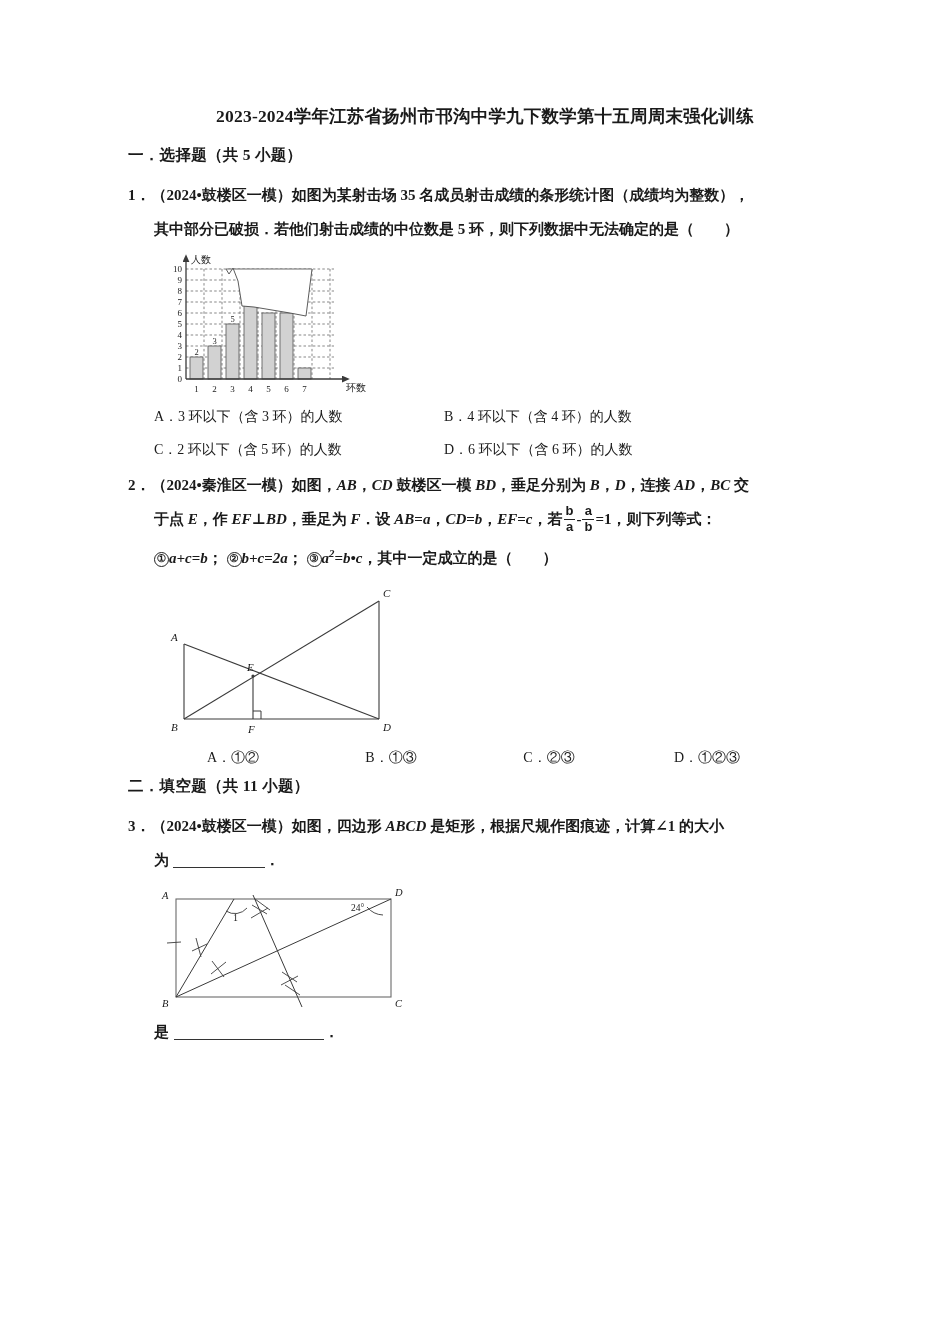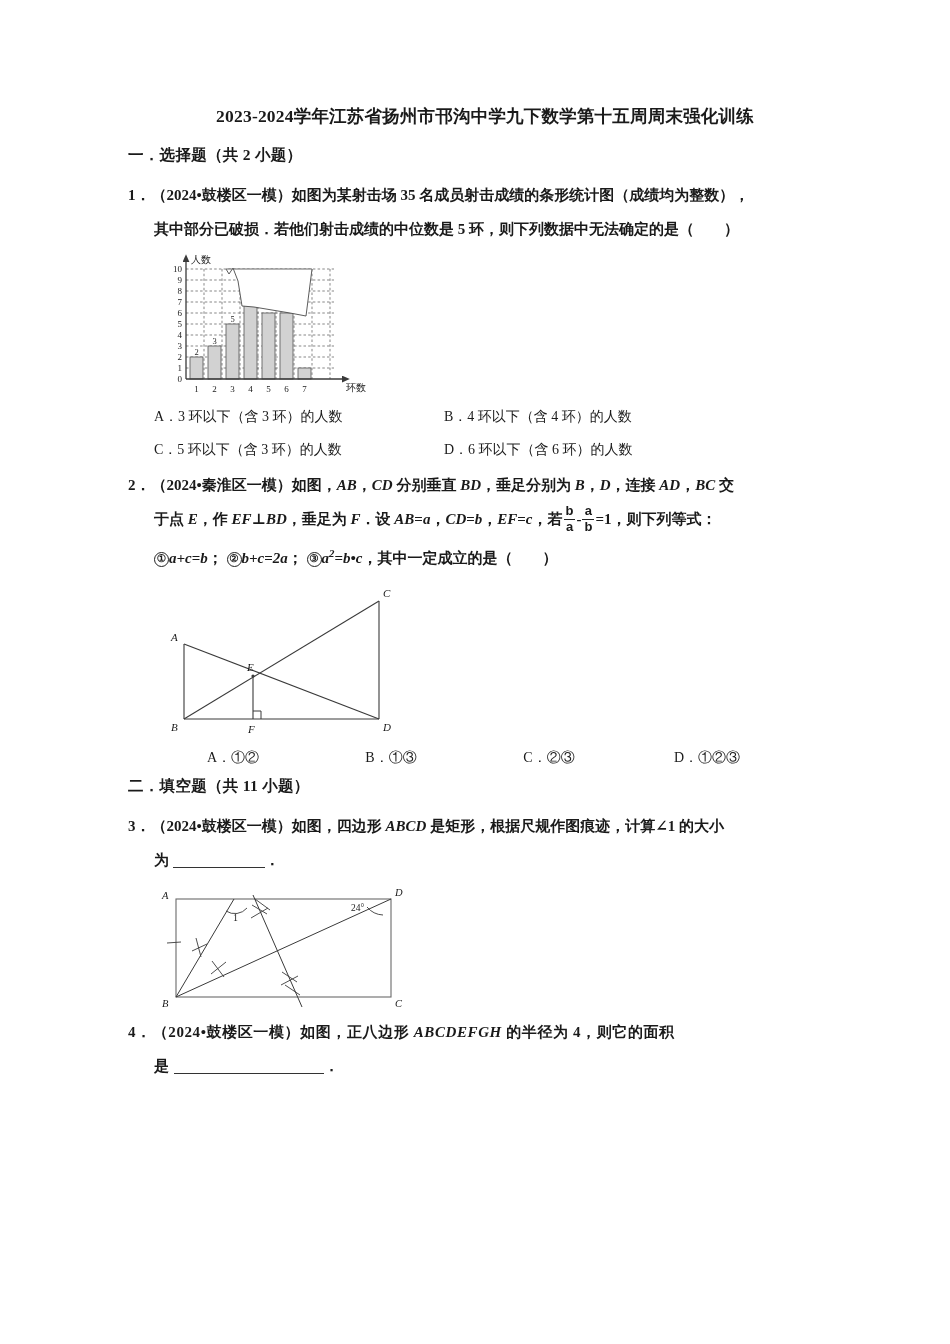--- a/index.html
+++ b/index.html
@@ -122,21 +122,21 @@
   .figure svg { display: block; }
 </style>
 </head>
 <body>
 
 <div class="page">
   <div class="content">
 
     <div class="doc-title">2023-2024学年江苏省扬州市邗沟中学九下数学第十五周周末强化训练</div>
 
-    <div class="section-head">一．选择题（共 2 小题）</div>
+    <div class="section-head">一．选择题（共 5 小题）</div>
 
     <div class="question">
       <div class="q-body">
         <span class="q-line">
           <span class="num">1．</span><span>（2024•鼓楼区一模）</span><span>如图为某射击场 35 名成员射击成绩的条形统计图（成绩均为整数），</span>
         </span>
         <span class="q-line indent">其中部分已破损．若他们射击成绩的中位数是 5 环，则下列数据中无法确定的是（　　）</span>
       </div>
 
       <div class="figure">
@@ -218,28 +218,28 @@
           <text x="37" y="13" font-family="'Liberation Sans', sans-serif" font-size="10" fill="#1a1a1a">人数</text>
           <text x="192" y="141" font-family="'Liberation Sans', sans-serif" font-size="10" fill="#1a1a1a">环数</text>
         </svg>
       </div>
 
       <div class="options opt-2col">
         <span class="opt-row">
           <span class="opt">A．3 环以下（含 3 环）的人数</span><span class="opt">B．4 环以下（含 4 环）的人数</span>
         </span>
         <span class="opt-row">
-          <span class="opt">C．5 环以下（含 3 环）的人数</span><span class="opt">D．6 环以下（含 6 环）的人数</span>
+          <span class="opt">C．2 环以下（含 5 环）的人数</span><span class="opt">D．6 环以下（含 6 环）的人数</span>
         </span>
       </div>
     </div>
 
     <div class="question">
       <div class="q-body">
-        <span class="q-line"><span class="num">2．</span><span>（2024•秦淮区一模）</span><span>如图，</span><span class="it">AB</span><span>，</span><span class="it">CD</span><span> 分别垂直 </span><span class="it">BD</span><span>，垂足分别为 </span><span class="it">B</span><span>，</span><span class="it">D</span><span>，连接 </span><span class="it">AD</span><span>，</span><span class="it">BC</span><span> 交</span></span>
+        <span class="q-line"><span class="num">2．</span><span>（2024•秦淮区一模）</span><span>如图，</span><span class="it">AB</span><span>，</span><span class="it">CD</span><span> 鼓楼区一模 </span><span class="it">BD</span><span>，垂足分别为 </span><span class="it">B</span><span>，</span><span class="it">D</span><span>，连接 </span><span class="it">AD</span><span>，</span><span class="it">BC</span><span> 交</span></span>
 
         <span class="q-line indent"><span>于点 </span><span class="it">E</span><span>，作 </span><span class="it">EF</span><span>⊥</span><span class="it">BD</span><span>，垂足为 </span><span class="it">F</span><span>．设 </span><span class="it">AB</span><span>=</span><span class="it">a</span><span>，</span><span class="it">CD</span><span>=</span><span class="it">b</span><span>，</span><span class="it">EF</span><span>=</span><span class="it">c</span><span>，若</span><span class="frac"><span class="num-f">b</span><span class="den-f">a</span></span><span>-</span><span class="frac"><span class="num-f">a</span><span class="den-f">b</span></span><span>=1，则下列等式：</span></span>
 
         <span class="q-line indent"><span class="circnum">①</span><span class="it">a+c</span><span>=</span><span class="it">b</span><span>；</span>&nbsp;<span class="circnum">②</span><span class="it">b+c</span><span>=</span><span class="it">2a</span><span>；</span>&nbsp;<span class="circnum">③</span><span class="it">a</span><span class="sup it">2</span><span>=</span><span class="it">b•c</span><span>，</span><span>其中一定成立的是（　　）</span></span>
       </div>
 
       <div class="figure">
         <svg width="290" height="160" viewBox="0 0 290 160">
           <g stroke="#3a3a3a" stroke-width="1.1" fill="none">
 
@@ -328,19 +328,18 @@
             <text x="241" y="15">D</text>
           </g>
           <text x="79" y="40" font-family="'Liberation Serif', serif" font-size="10" fill="#1a1a1a">1</text>
           <text x="197" y="30" font-family="'Liberation Serif', serif" font-size="9.5" fill="#1a1a1a">24°</text>
         </svg>
       </div>
     </div>
 
     <div class="question">
       <div class="q-body" style="letter-spacing:0.6px;">
-        <span class="q-line"><span class="num">4．</span><span>（2024•鼓楼区一模）</span><span>如图，正八边形 </span><span class="it">ABCDEFGH</span><span> 的半径为 4，则它的面积</span></span>
         <span class="q-line indent"><span>是</span>&nbsp;<span class="blank long"></span><span>．</span></span>
       </div>
     </div>
 
   </div>
 </div>
 
 </body></html>

